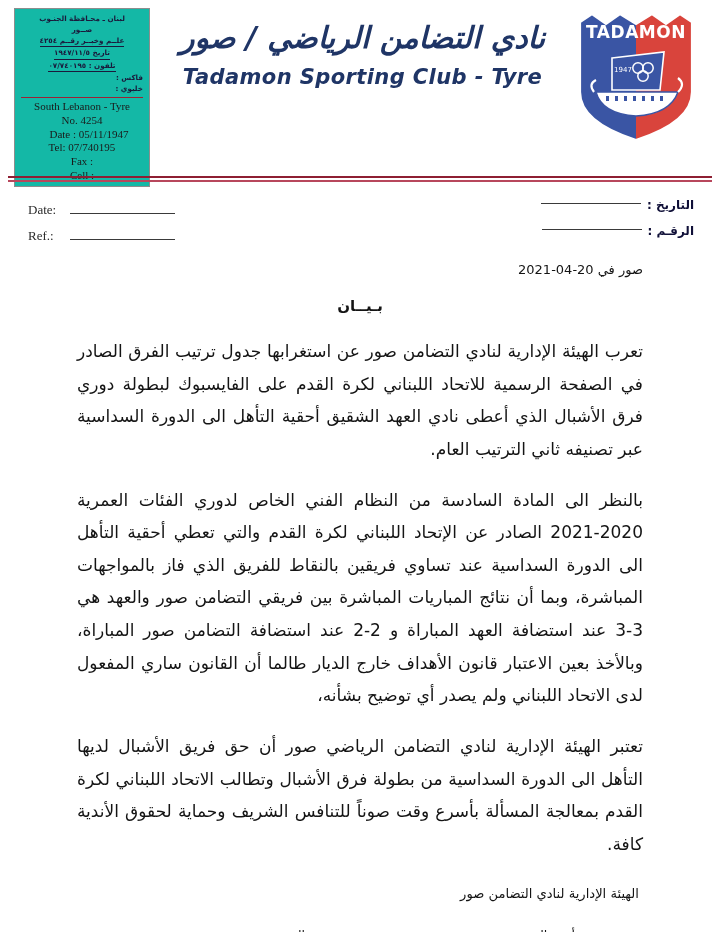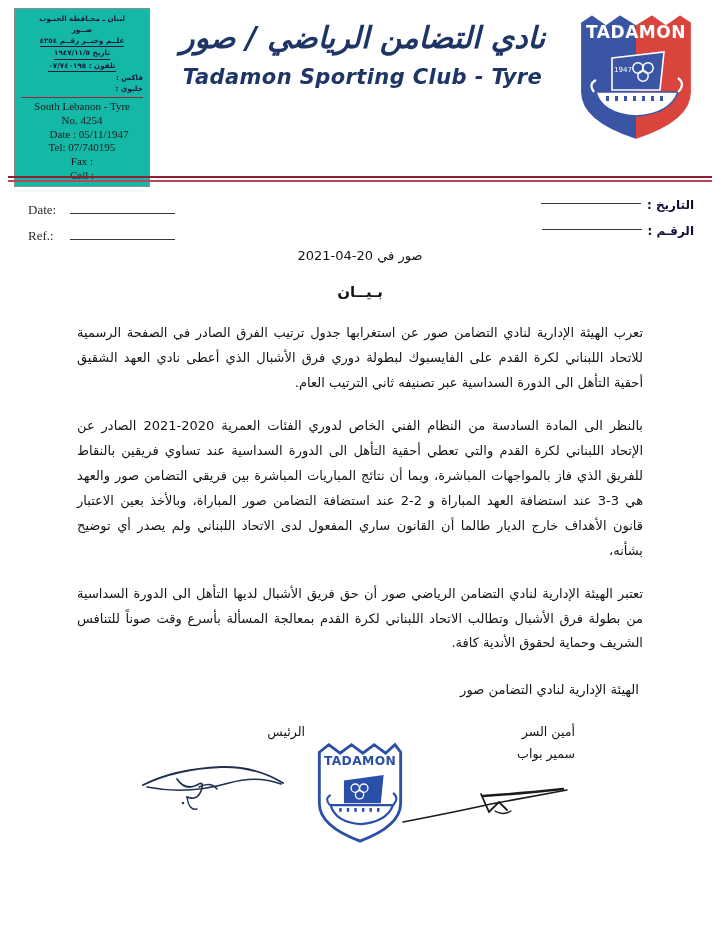--- a/index.html
+++ b/index.html
@@ -185,32 +185,33 @@
   
   .body-wrap {
     direction: rtl;
     margin: 0 auto;
     width: 566px;
     font-family: "DejaVu Sans", sans-serif;
     color: #141414;
   }
   .doc-date {
     font-size: 13px;
-    text-align: center;
+    text-align: right;
+    margin-top: 14px;
     letter-spacing: 0.2px;
   }
   .doc-heading {
     text-align: center;
     font-size: 15px;
     font-weight: bold;
     margin-top: 20px;
     letter-spacing: 2.5px;
   }
   .para {
-    font-size: 13px;
+    font-size: 17px;
     line-height: 1.92;
     text-align: justify;
     text-align-last: right;
     margin-top: 18px;
   }
   .para.first { margin-top: 20px; }
   .signoff {
     font-size: 13.1px;
     margin-top: 26px;
     text-align: right;

